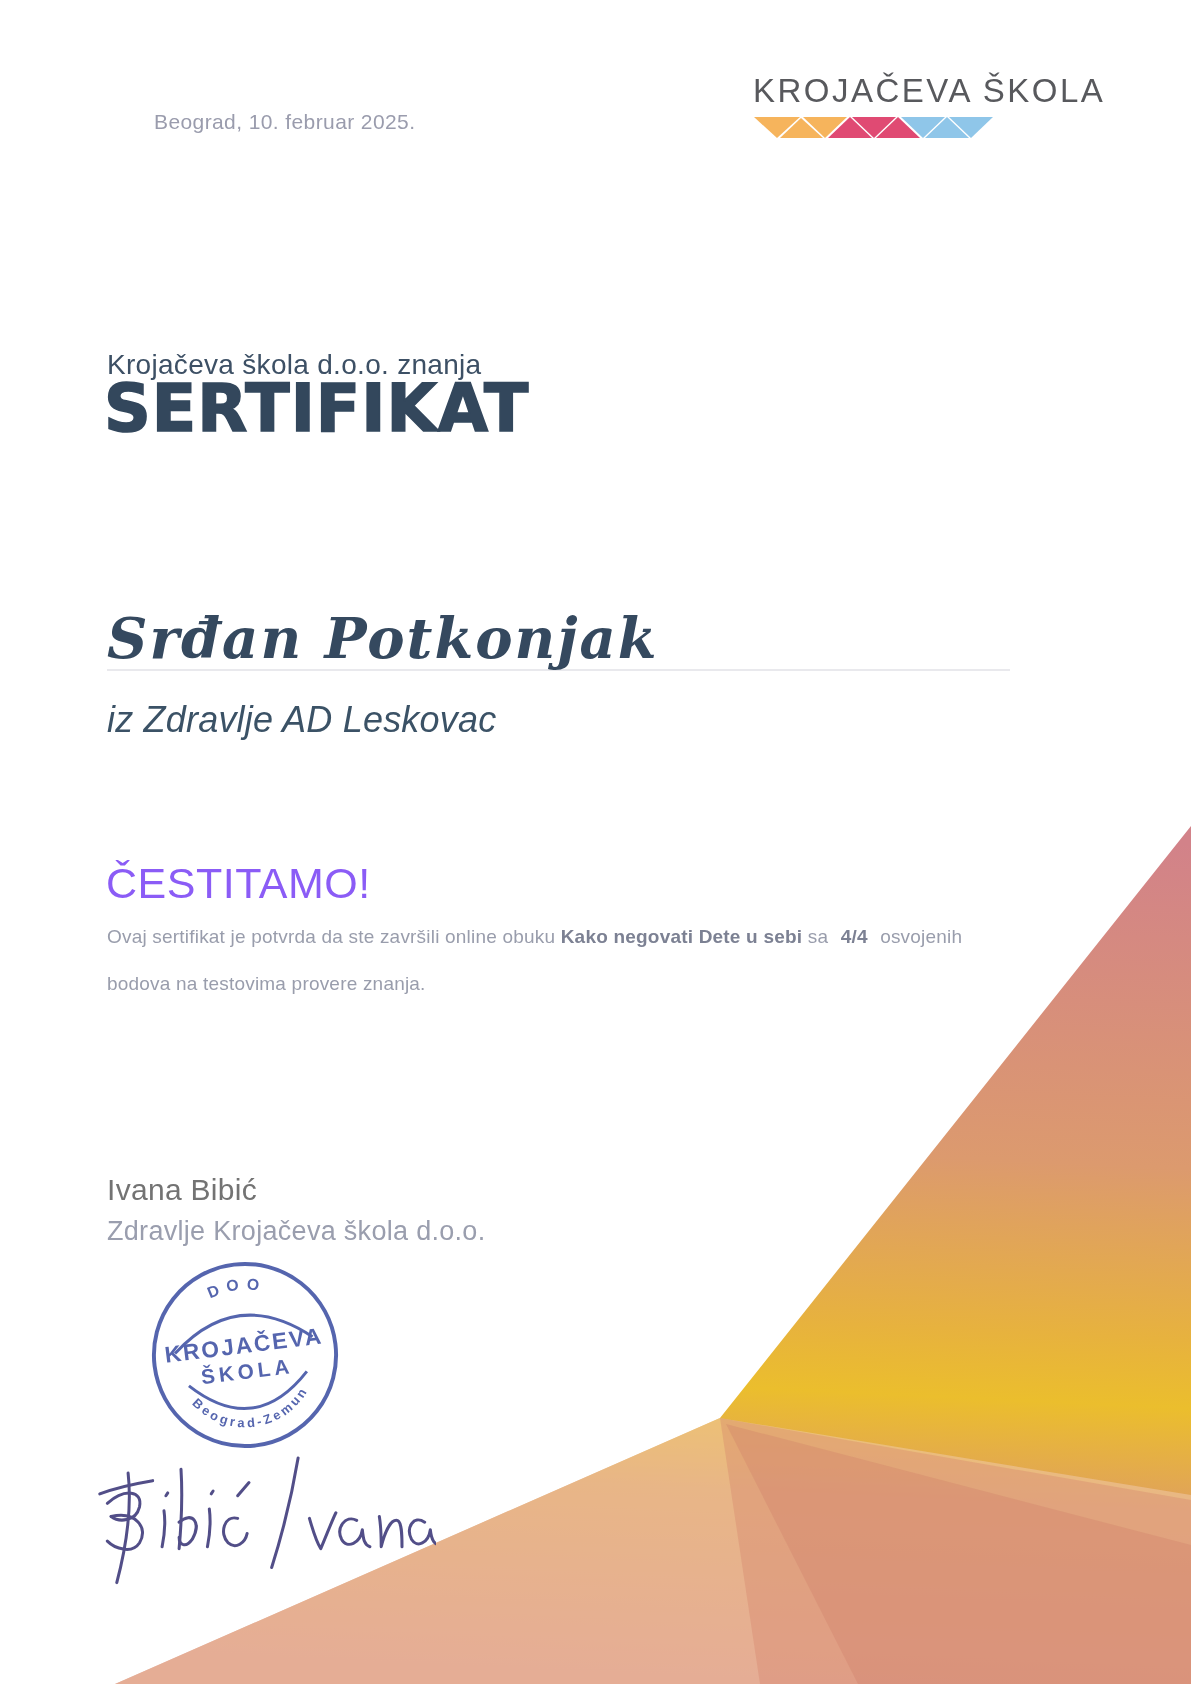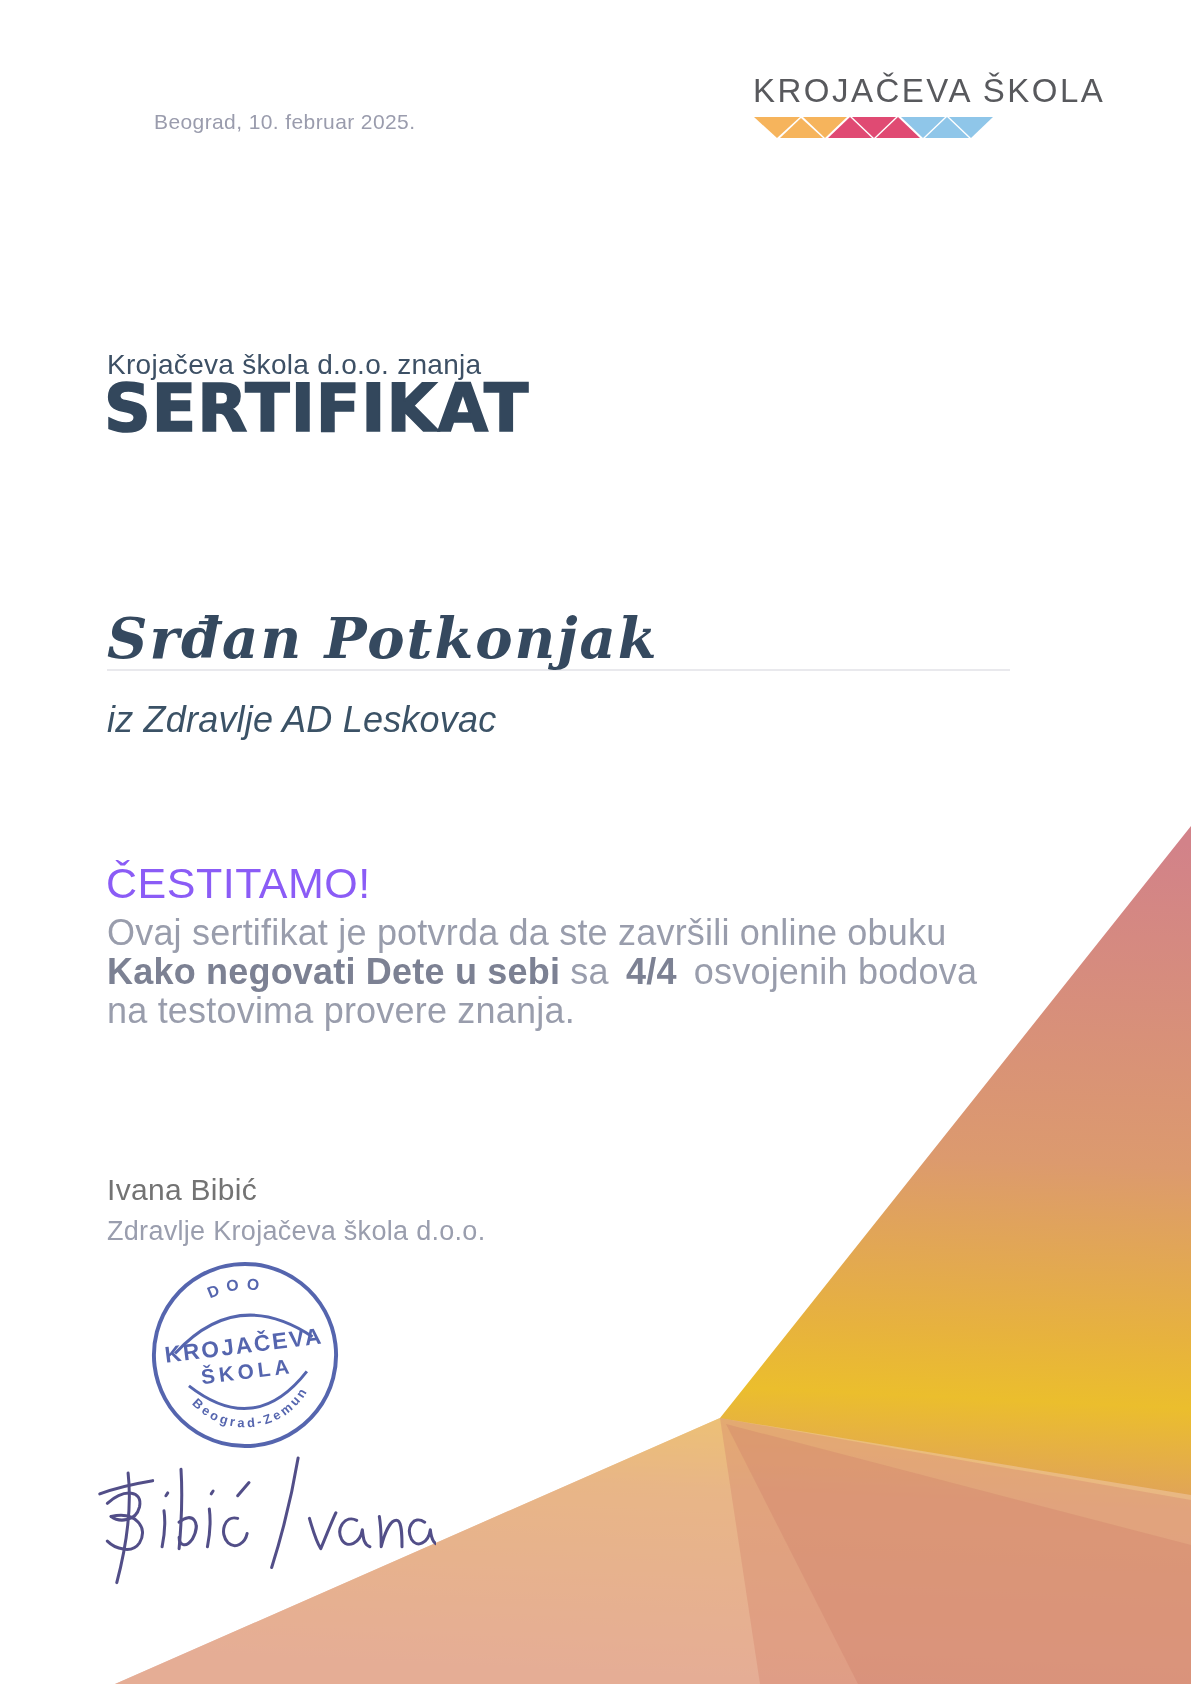--- a/index.html
+++ b/index.html
@@ -53,21 +53,21 @@
     left:107px;top:699px;
     font-size:36px;font-style:italic;color:#3B5266;letter-spacing:.2px;
   }
   
   .congrats-heading{
     left:106px;top:859px;
     font-size:43px;color:#8b5cf6;letter-spacing:.5px;
   }
   .body-paragraph{
     left:107px;top:913px;width:915px;
-    font-size:36px;line-height:39px;color:#999DAC;letter-spacing:.2px;
+    font-size:19px;line-height:47px;color:#999DAC;letter-spacing:.2px;
   }
   .bold-dark{font-weight:bold;color:#7C8193;}
   .score-value{font-weight:bold;color:#7C8193;margin:0 7px;display:inline-block;}
   
   .signer-name{
     left:107px;top:1173px;
     font-size:30px;color:#737373;letter-spacing:.3px;
   }
   .signer-title{
     left:107px;top:1216px;

